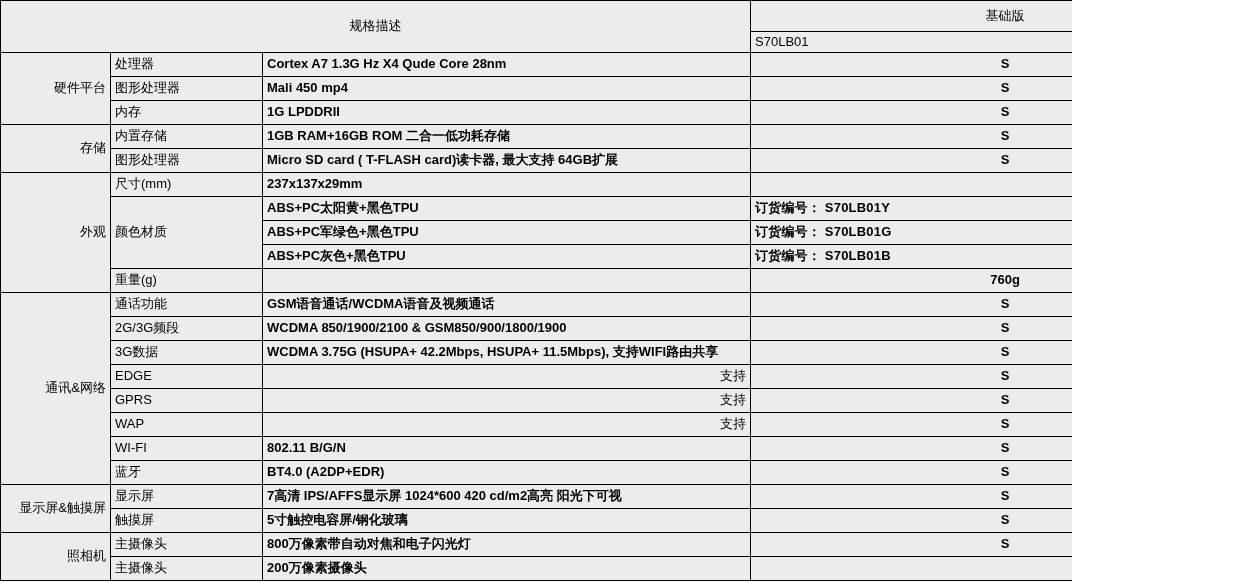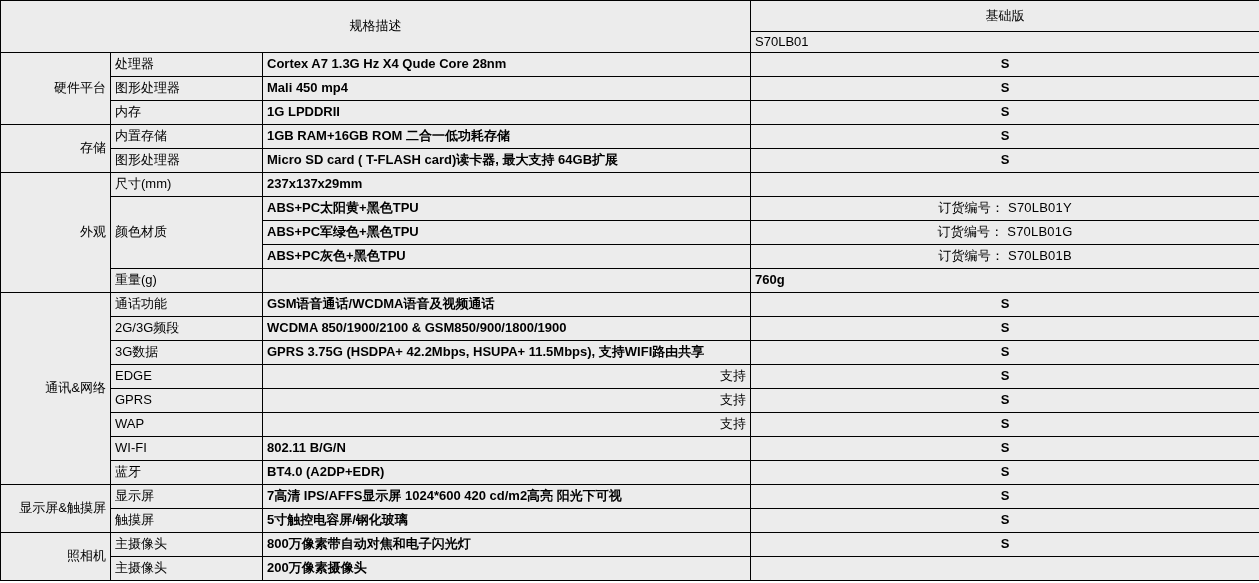--- a/index.html
+++ b/index.html
@@ -7,21 +7,21 @@
     padding: 0;
     background: #ffffff;
   }
   body {
     font-family: "Liberation Sans", "DejaVu Sans", sans-serif;
     font-size: 13px;
     color: #000000;
     -webkit-font-smoothing: antialiased;
   }
   .sheet {
-    width: 1259px;
+    width: 1072px;
     height: 583px;
     overflow: hidden;
     position: relative;
     background: #ffffff;
   }
   table.spec {
     border-collapse: collapse;
     table-layout: fixed;
     width: 1259px;
   }
@@ -69,27 +69,27 @@
     text-align: right;
     font-weight: normal;
     font-size: 13px;
   }
   .val {
     text-align: center;
     font-weight: bold;
     font-size: 14px;
   }
   .val-big {
-    text-align: left;
+    text-align: center;
     font-weight: bold;
     font-size: 16px;
   }
   .val-order {
-    text-align: center;
-    font-weight: normal;
+    text-align: left;
+    font-weight: bold;
     font-size: 12px;
     letter-spacing: .2px;
   }
   tr { height: 24px; }
   tr.h30 { height: 30px; }
   tr.h20 { height: 20px; }
 </style>
 </head>
 <body>
 
@@ -166,21 +166,21 @@
           <td class="desc">GSM语音通话/WCDMA语音及视频通话</td>
           <td class="val">S</td>
         </tr>
         <tr>
           <td class="lbl">2G/3G频段</td>
           <td class="desc">WCDMA 850/1900/2100  &amp; GSM850/900/1800/1900</td>
           <td class="val">S</td>
         </tr>
         <tr>
           <td class="lbl">3G数据</td>
-          <td class="desc">GPRS 3.75G (HSDPA+ 42.2Mbps, HSUPA+ 11.5Mbps), 支持WIFI路由共享</td>
+          <td class="desc">WCDMA 3.75G (HSUPA+ 42.2Mbps, HSUPA+ 11.5Mbps), 支持WIFI路由共享</td>
           <td class="val">S</td>
         </tr>
         <tr>
           <td class="lbl">EDGE</td>
           <td class="desc-plain">支持</td>
           <td class="val">S</td>
         </tr>
         <tr>
           <td class="lbl">GPRS</td>
           <td class="desc-plain">支持</td>

